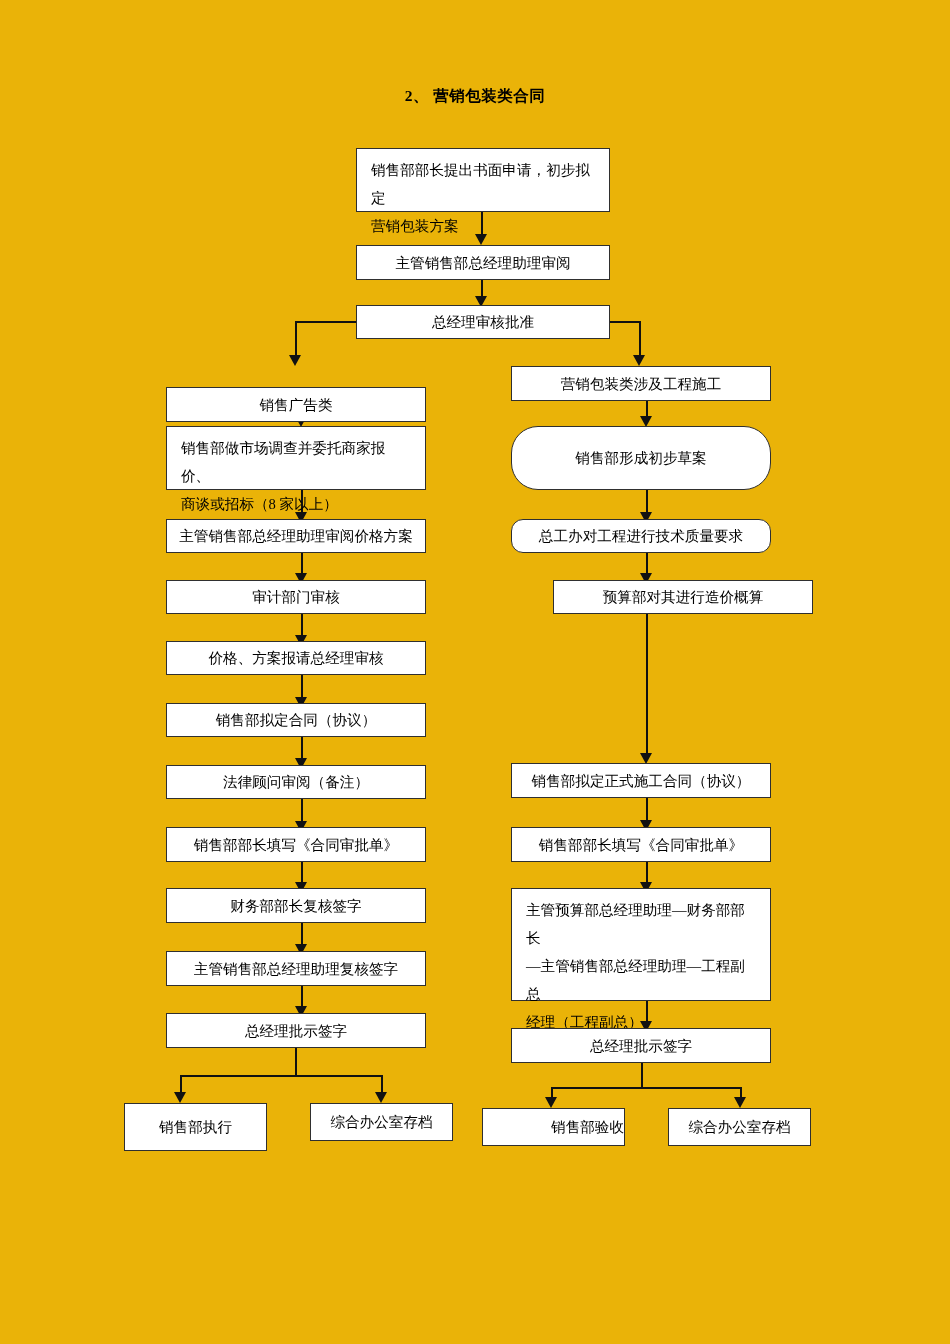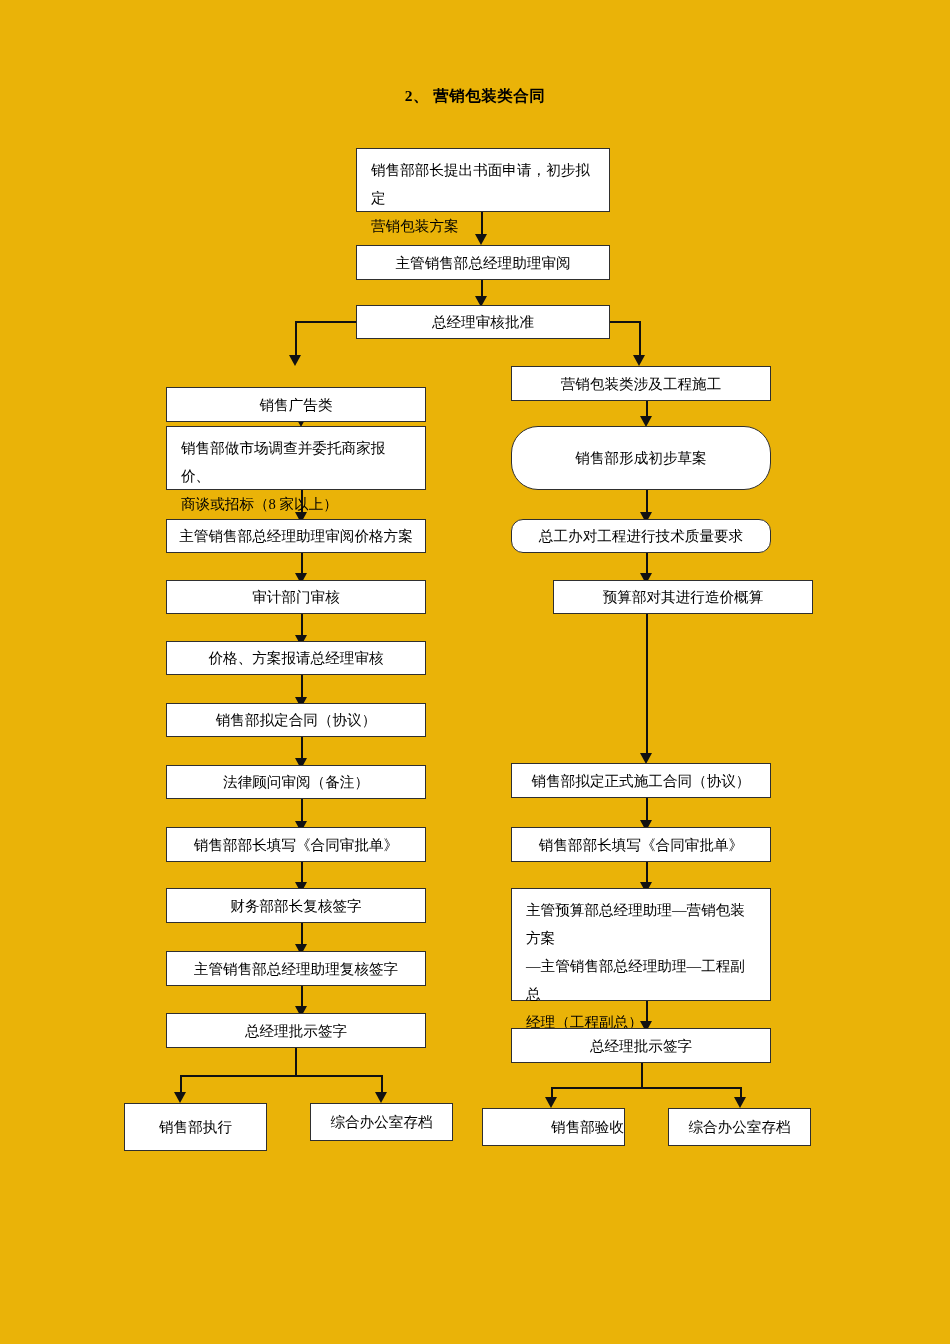--- a/index.html
+++ b/index.html
@@ -223,21 +223,21 @@
   <div class="arrow" style="left:640px; top:820px;"></div>
 
   <div class="node center" style="left:511px; top:827px; width:260px; height:35px; border-width:1.6px;">
     <span>销售部部长填写《合同审批单》</span>
   </div>
 
   <div class="conn vline" style="left:646px; top:862px; height:26px;"></div>
   <div class="arrow" style="left:640px; top:882px;"></div>
 
   <div class="node left" style="left:511px; top:888px; width:260px; height:113px; border-width:1.6px;">
-    <span class="txt">主管预算部总经理助理—营销包装方案</span>
+    <span class="txt">主管预算部总经理助理—财务部部长</span>
     <span class="txt">—主管销售部总经理助理—工程副总</span>
     <span class="txt">经理（工程副总）</span>
   </div>
 
   <div class="conn vline" style="left:646px; top:1001px; height:26px;"></div>
   <div class="arrow" style="left:640px; top:1021px;"></div>
 
   <div class="node center" style="left:511px; top:1028px; width:260px; height:35px; border-width:1.6px;">
     <span>总经理批示签字</span>
   </div>

